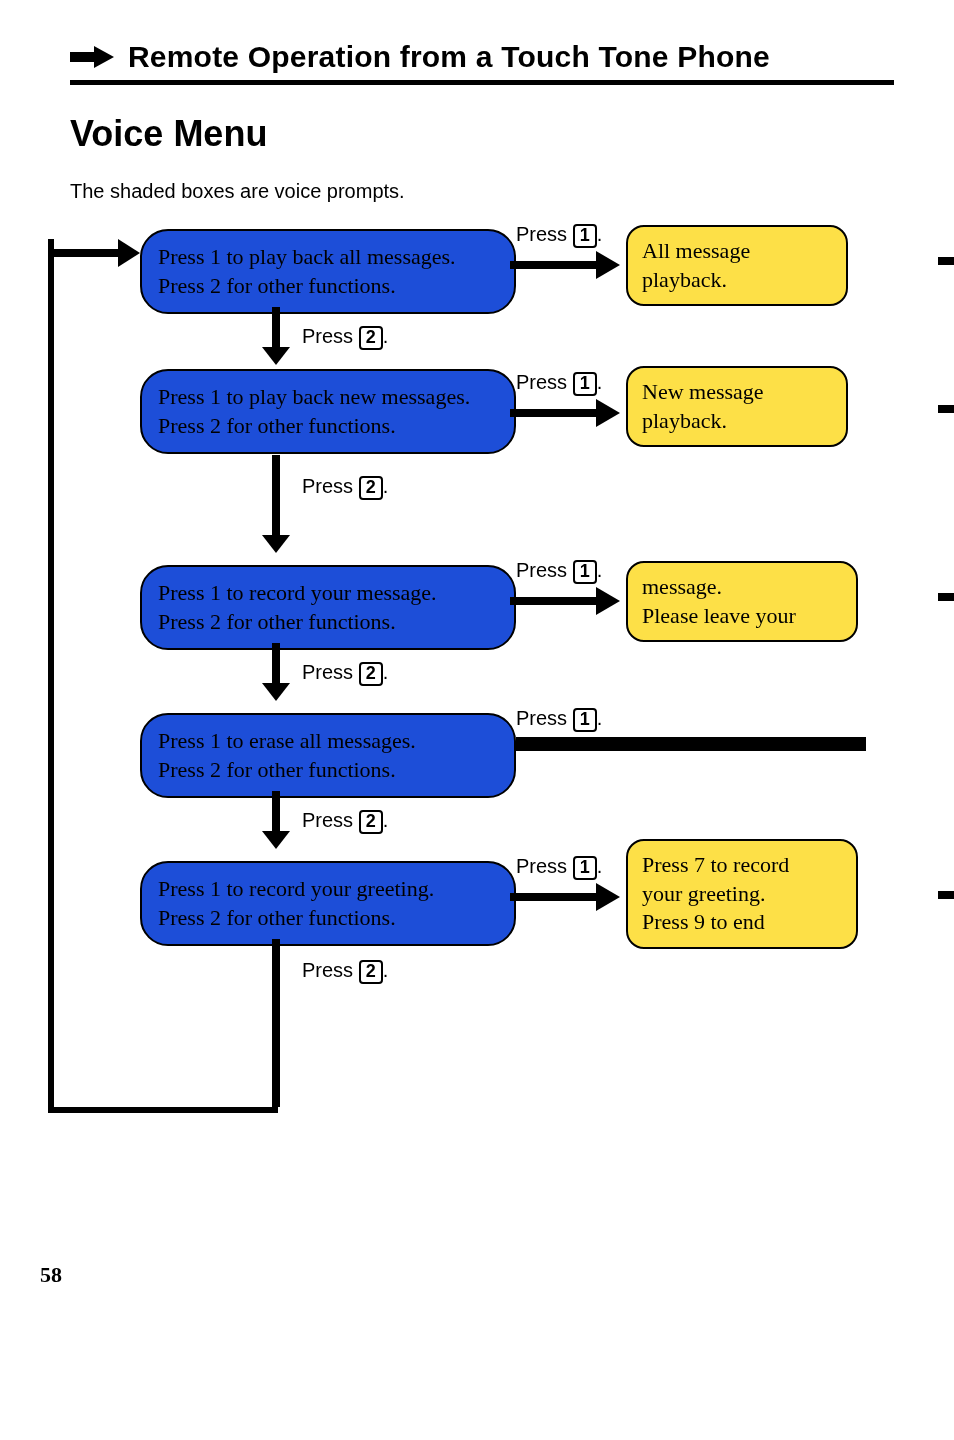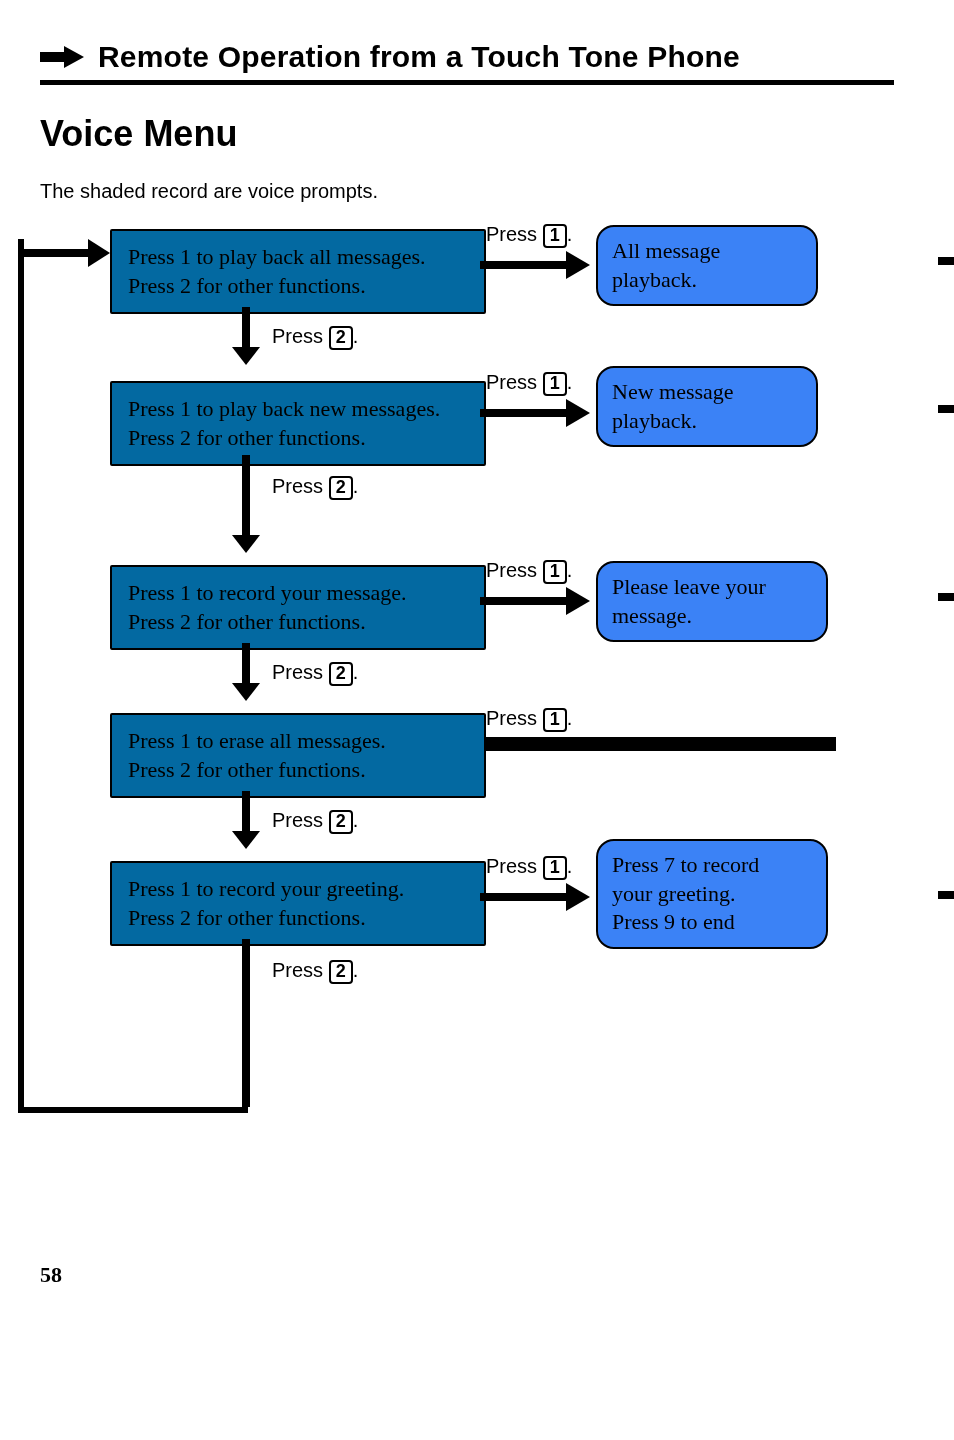--- a/index.html
+++ b/index.html
@@ -1,25 +1,25 @@
 <!DOCTYPE html>
 <html><head>
 <meta charset="utf-8">
 <style>
   html,body{margin:0;padding:0;background:#fff;font-family:"Times New Roman",serif;color:#000}
-  .page{width:954px;height:1328px;position:relative;box-sizing:border-box;padding:40px 60px 40px 40px}
+  .page{width:954px;height:1328px;position:relative;box-sizing:border-box;padding:40px 60px 40px 70px}
   .header{display:flex;align-items:center;gap:14px;margin-bottom:4px}
   .header-arrow svg{display:block}
   .header-title{font-family:Helvetica,Arial,sans-serif;font-weight:700;font-size:30px;letter-spacing:.2px}
   .hr-top{height:5px;background:#000;margin:6px 0 28px 0}
   .h1{font-family:Helvetica,Arial,sans-serif;font-weight:700;font-size:36px;margin:0 0 25px 0}
   .note{font-family:Helvetica,Arial,sans-serif;font-size:20px;margin:0 0 26px 0}
   .diagram{position:relative;height:900px}
-  .prompt-box{position:absolute;border:2px solid #000;border-radius:2px;padding:12px 16px;font-family:"Times New Roman",serif;font-size:22px;line-height:1.3;background:#0369a1}
-  .result-box{position:absolute;border:2px solid #000;border-radius:18px;padding:10px 14px;font-family:"Times New Roman",serif;font-size:22px;line-height:1.3;background:#3b82f6}
+  .prompt-box{position:absolute;border:2px solid #000;border-radius:28px;padding:12px 16px;font-family:"Times New Roman",serif;font-size:22px;line-height:1.3;background:#1d4ed8}
+  .result-box{position:absolute;border:2px solid #000;border-radius:18px;padding:10px 14px;font-family:"Times New Roman",serif;font-size:22px;line-height:1.3;background:#fde047}
   .lbl{position:absolute;font-family:Liberation Sans, sans-serif;font-size:20px}
   .keycap{display:inline-block;border:2px solid #000;border-radius:4px;padding:0 5px;font-weight:700;line-height:1.1;font-size:18px}
   .arrow-down{position:absolute}
   .arrow-right{position:absolute}
   .edge-tick{position:absolute;width:16px;height:8px;background:#000}
   .loop-rail{position:absolute;background:#000}
   .page-num{position:absolute;left:40px;bottom:40px;font-weight:700;font-size:22px;font-family:"Times New Roman",serif}
   .erase-bar{position:absolute;height:14px;background:#000}
 </style>
 </head>
@@ -32,21 +32,21 @@
       <svg width="44" height="22" viewBox="0 0 44 22">
           <rect x="0" y="6" width="24" height="10" fill="#000"></rect>
           <polygon points="24,0 44,11 24,22" fill="#000"></polygon>
         </svg>
     </span>
     <span class="header-title">Remote Operation from a Touch Tone Phone</span>
   </div>
   <div class="hr-top"></div>
 
   <h1 class="h1">Voice Menu</h1>
-  <p class="note">The shaded record are voice prompts.</p>
+  <p class="note">The shaded boxes are voice prompts.</p>
 
   <div class="diagram">
 
     <div class="loop-rail" style="left:-22px;top:10px;width:6px;height:870px"></div>
     <div class="loop-rail" style="left:-22px;top:878px;width:230px;height:6px"></div>
 
     <div class="arrow-right" style="left:-22px;top:10px">
       <svg width="92" height="28" viewBox="0 0 92 28">
           <rect x="0" y="10" width="70" height="8" fill="#000"></rect>
           <polygon points="70,0 92,14 70,28" fill="#000"></polygon>
@@ -75,21 +75,21 @@
     <div class="arrow-down" style="left:192px;top:78px">
       <svg width="28" height="58" viewBox="0 0 28 58">
           <rect x="10" y="0" width="8" height="40" fill="#000"></rect>
           <polygon points="0,40 28,40 14,58" fill="#000"></polygon>
         </svg>
     </div>
     <div class="lbl" style="left:232px;top:96px">
       <span>Press</span> <span class="keycap">2</span><span>.</span>
     </div>
 
-    <div class="prompt-box" style="left:70px;top:152px;width:340px">
+    <div class="prompt-box" style="left:70px;top:140px;width:340px">
       <div>Press 1 to play back new messages.</div>
       <div>Press 2 for other functions.</div>
     </div>
     <div class="lbl" style="left:446px;top:142px">
       <span>Press</span> <span class="keycap">1</span><span>.</span>
     </div>
     <div class="arrow-right" style="left:440px;top:170px">
       <svg width="110" height="28" viewBox="0 0 110 28">
           <rect x="0" y="10" width="86" height="8" fill="#000"></rect>
           <polygon points="86,0 110,14 86,28" fill="#000"></polygon>
@@ -118,22 +118,22 @@
     <div class="lbl" style="left:446px;top:330px">
       <span>Press</span> <span class="keycap">1</span><span>.</span>
     </div>
     <div class="arrow-right" style="left:440px;top:358px">
       <svg width="110" height="28" viewBox="0 0 110 28">
           <rect x="0" y="10" width="86" height="8" fill="#000"></rect>
           <polygon points="86,0 110,14 86,28" fill="#000"></polygon>
         </svg>
     </div>
     <div class="result-box" style="left:556px;top:332px;width:200px">
+      <div>message.</div>
       <div>Please leave your</div>
-      <div>message.</div>
     </div>
     <div class="edge-tick" style="right:-60px;top:364px"></div>
 
     <div class="arrow-down" style="left:192px;top:414px">
       <svg width="28" height="58" viewBox="0 0 28 58">
           <rect x="10" y="0" width="8" height="40" fill="#000"></rect>
           <polygon points="0,40 28,40 14,58" fill="#000"></polygon>
         </svg>
     </div>
     <div class="lbl" style="left:232px;top:432px">

